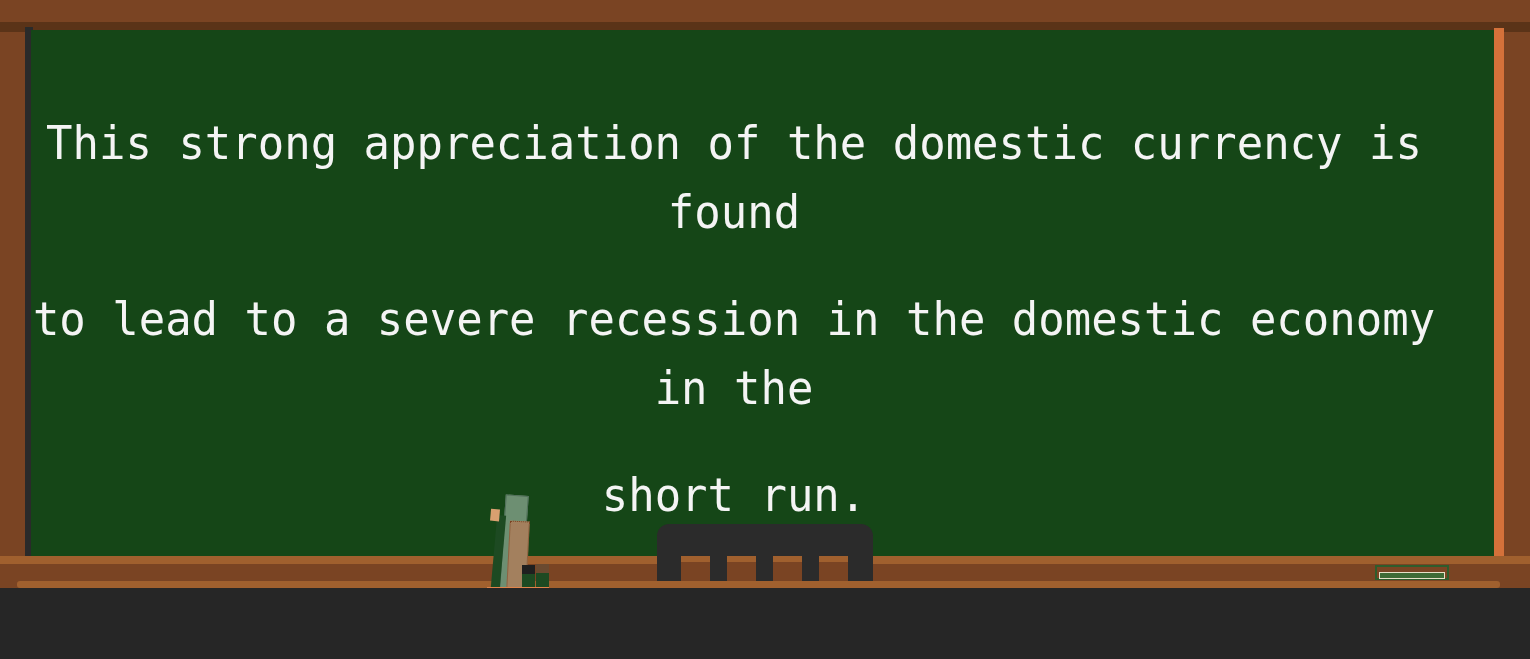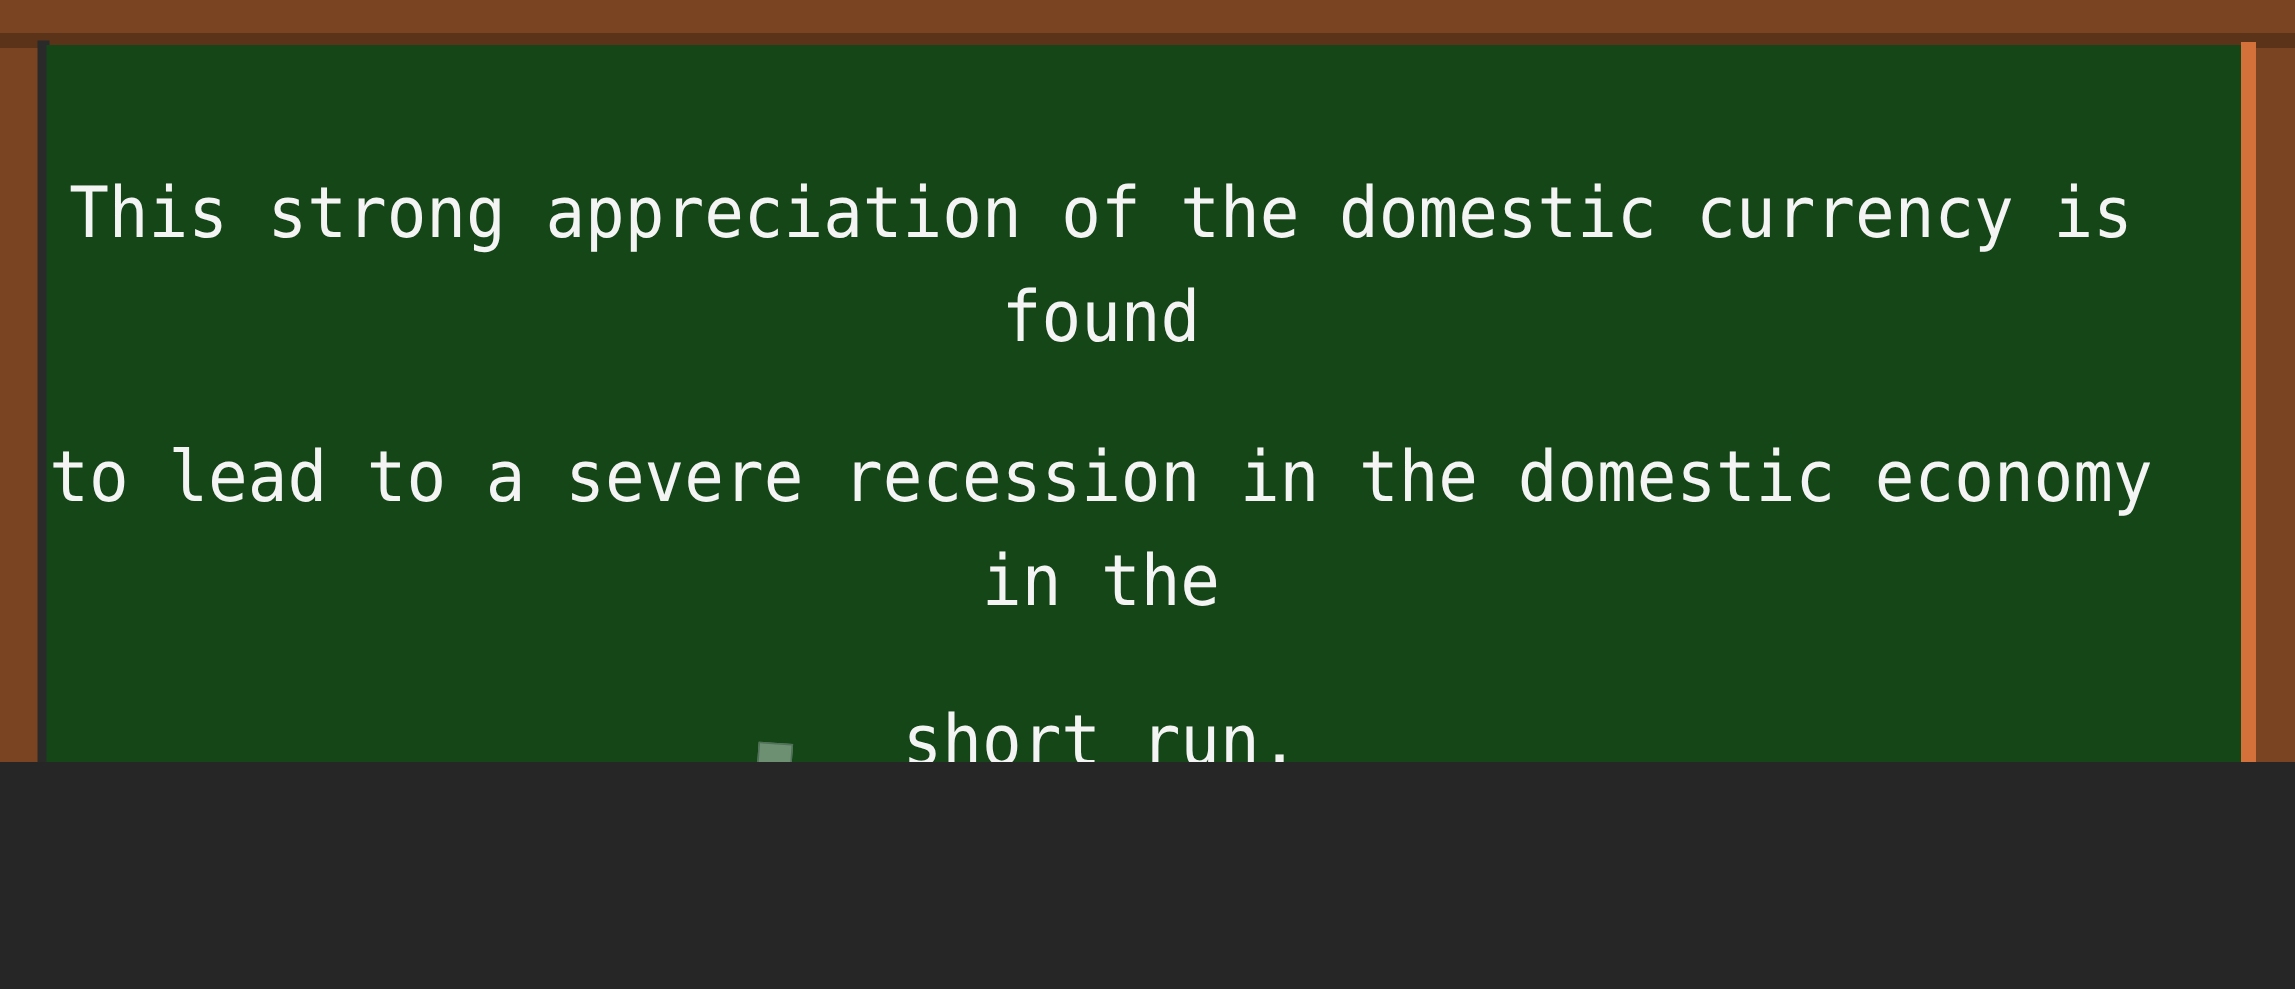--- a/index.html
+++ b/index.html
@@ -4,21 +4,21 @@
 <title>Chalkboard</title>
 <style>
   html, body {
     margin: 0;
     padding: 0;
     background: #262626;
   }
   #scene {
     position: relative;
     width: 1530px;
-    height: 508px;
+    height: 659px;
     overflow: hidden;
     background: #7a4423;
     font-family: "DejaVu Sans Mono", monospace;
   }
 
   
   .frame-outer {
     position: absolute;
     left: 0; top: 0;
     width: 1530px;

